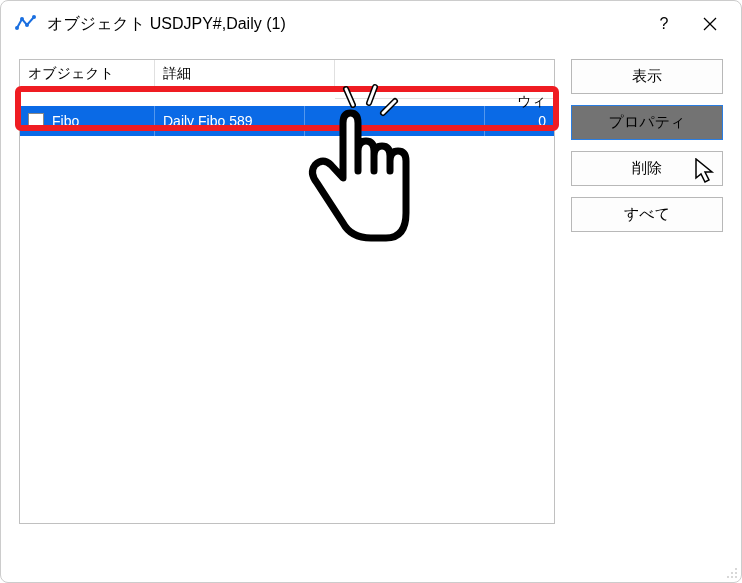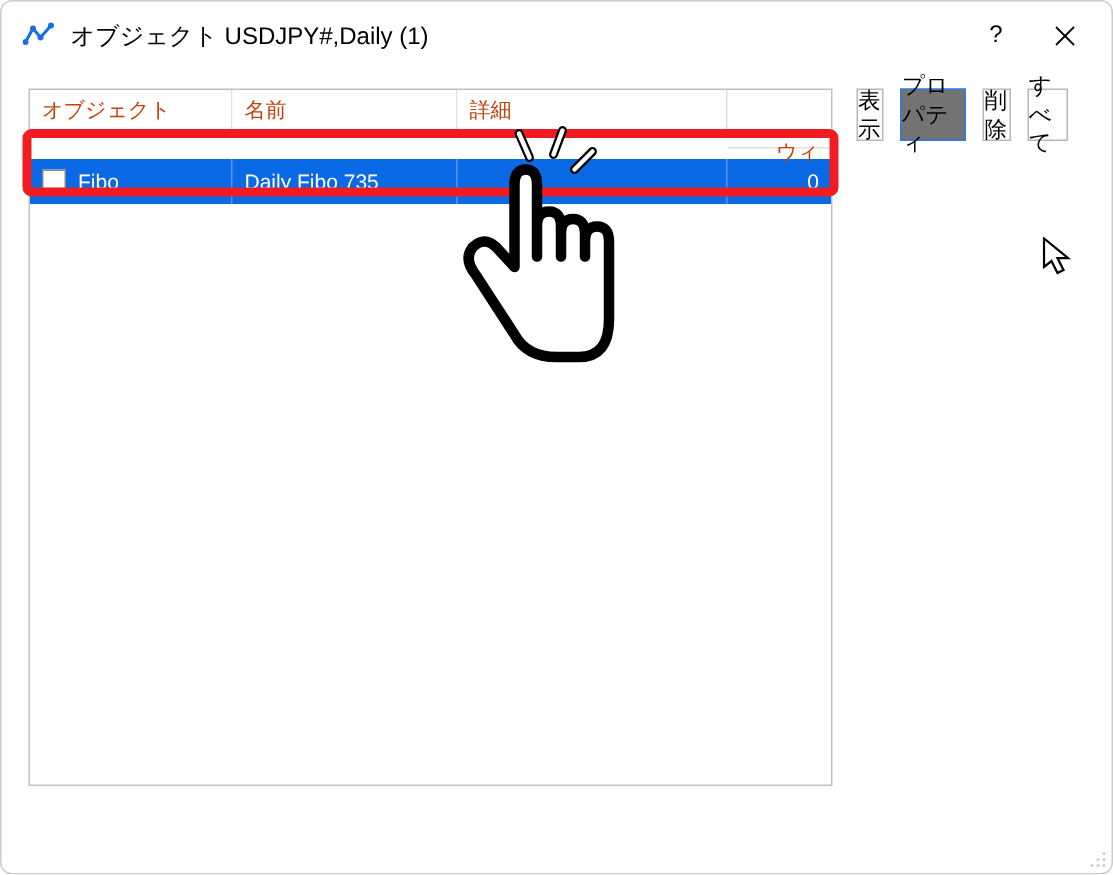--- a/index.html
+++ b/index.html
@@ -72,21 +72,21 @@
   .thead {
     display: flex;
     height: 30px;
     background: #fff;
   }
   .th {
     border-right: 1px solid #e0e0e0;
     border-bottom: 1px solid #e0e0e0;
     padding: 5px 8px;
     font-size: 14px;
-    color: #c2410c;
+    color: #000000;
     background: #fff;
   }
   .th:last-child { border-right: none; margin-top: 28px; }
   .col-obj { width: 135px; }
   .col-name { width: 150px; }
   .col-detail { width: 180px; }
   .col-win { flex: 1; text-align: right; }
   .trow {
     display: flex;
     height: 30px;
@@ -120,21 +120,21 @@
     pointer-events: none;
     top: 27px;
     left: -4px;
     right: -4px;
     height: 45px;
     z-index: 5;
   }
   .buttons {
     width: 152px;
     display: flex;
-    flex-direction: row;
+    flex-direction: column;
     gap: 11px;
   }
   .btn {
     height: 35px;
     border: 1px solid #b8b8b8;
     background: #fdfdfd;
     font-size: 15px;
     color: #000;
     display: flex;
     align-items: center;
@@ -194,30 +194,29 @@
         </svg>
     </div>
   </div>
 
   <div class="body">
 
     <div class="list-area">
       <div class="table-wrap">
         <div class="thead">
           <div class="th col-obj">オブジェクト</div>
-          <div class="th col-name">名前</div>
           <div class="th col-detail">詳細</div>
           <div class="th col-win">ウィ</div>
         </div>
         <div class="trow">
           <div class="td col-obj">
             <span class="chk"></span>
             <span>Fibo</span>
           </div>
-          <div class="td col-name">Daily Fibo 735</div>
+          <div class="td col-name">Daily Fibo 589</div>
           <div class="td col-detail"></div>
           <div class="td col-win">0</div>
         </div>
       </div>
       <div class="highlight-frame"></div>
     </div>
 
     <div class="buttons">
       <div class="btn">表示</div>
       <div class="btn active">プロパティ</div>

